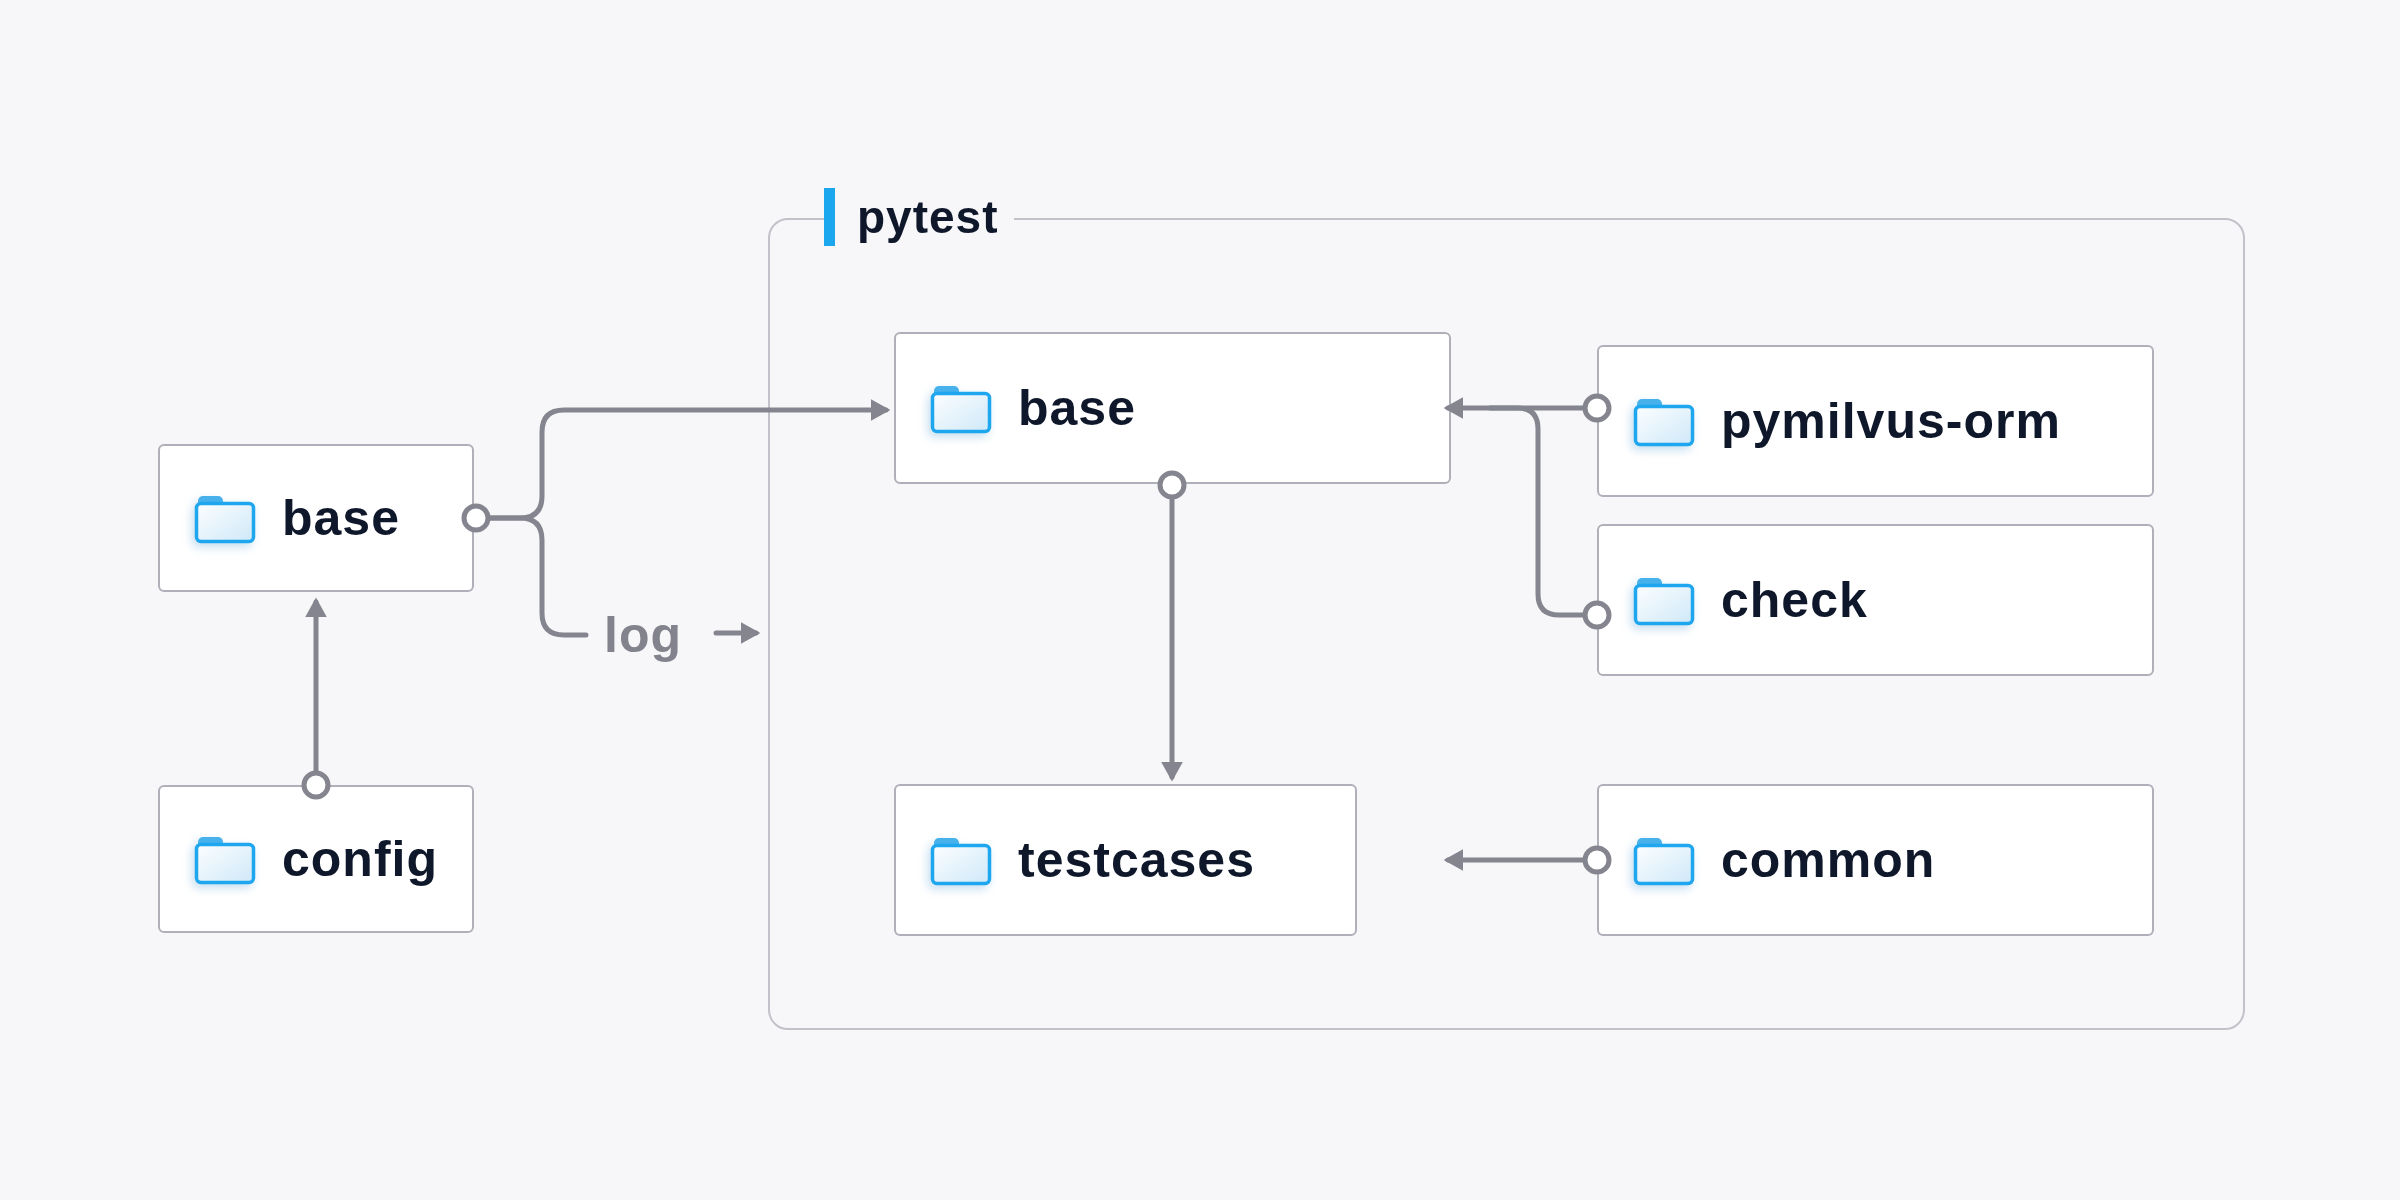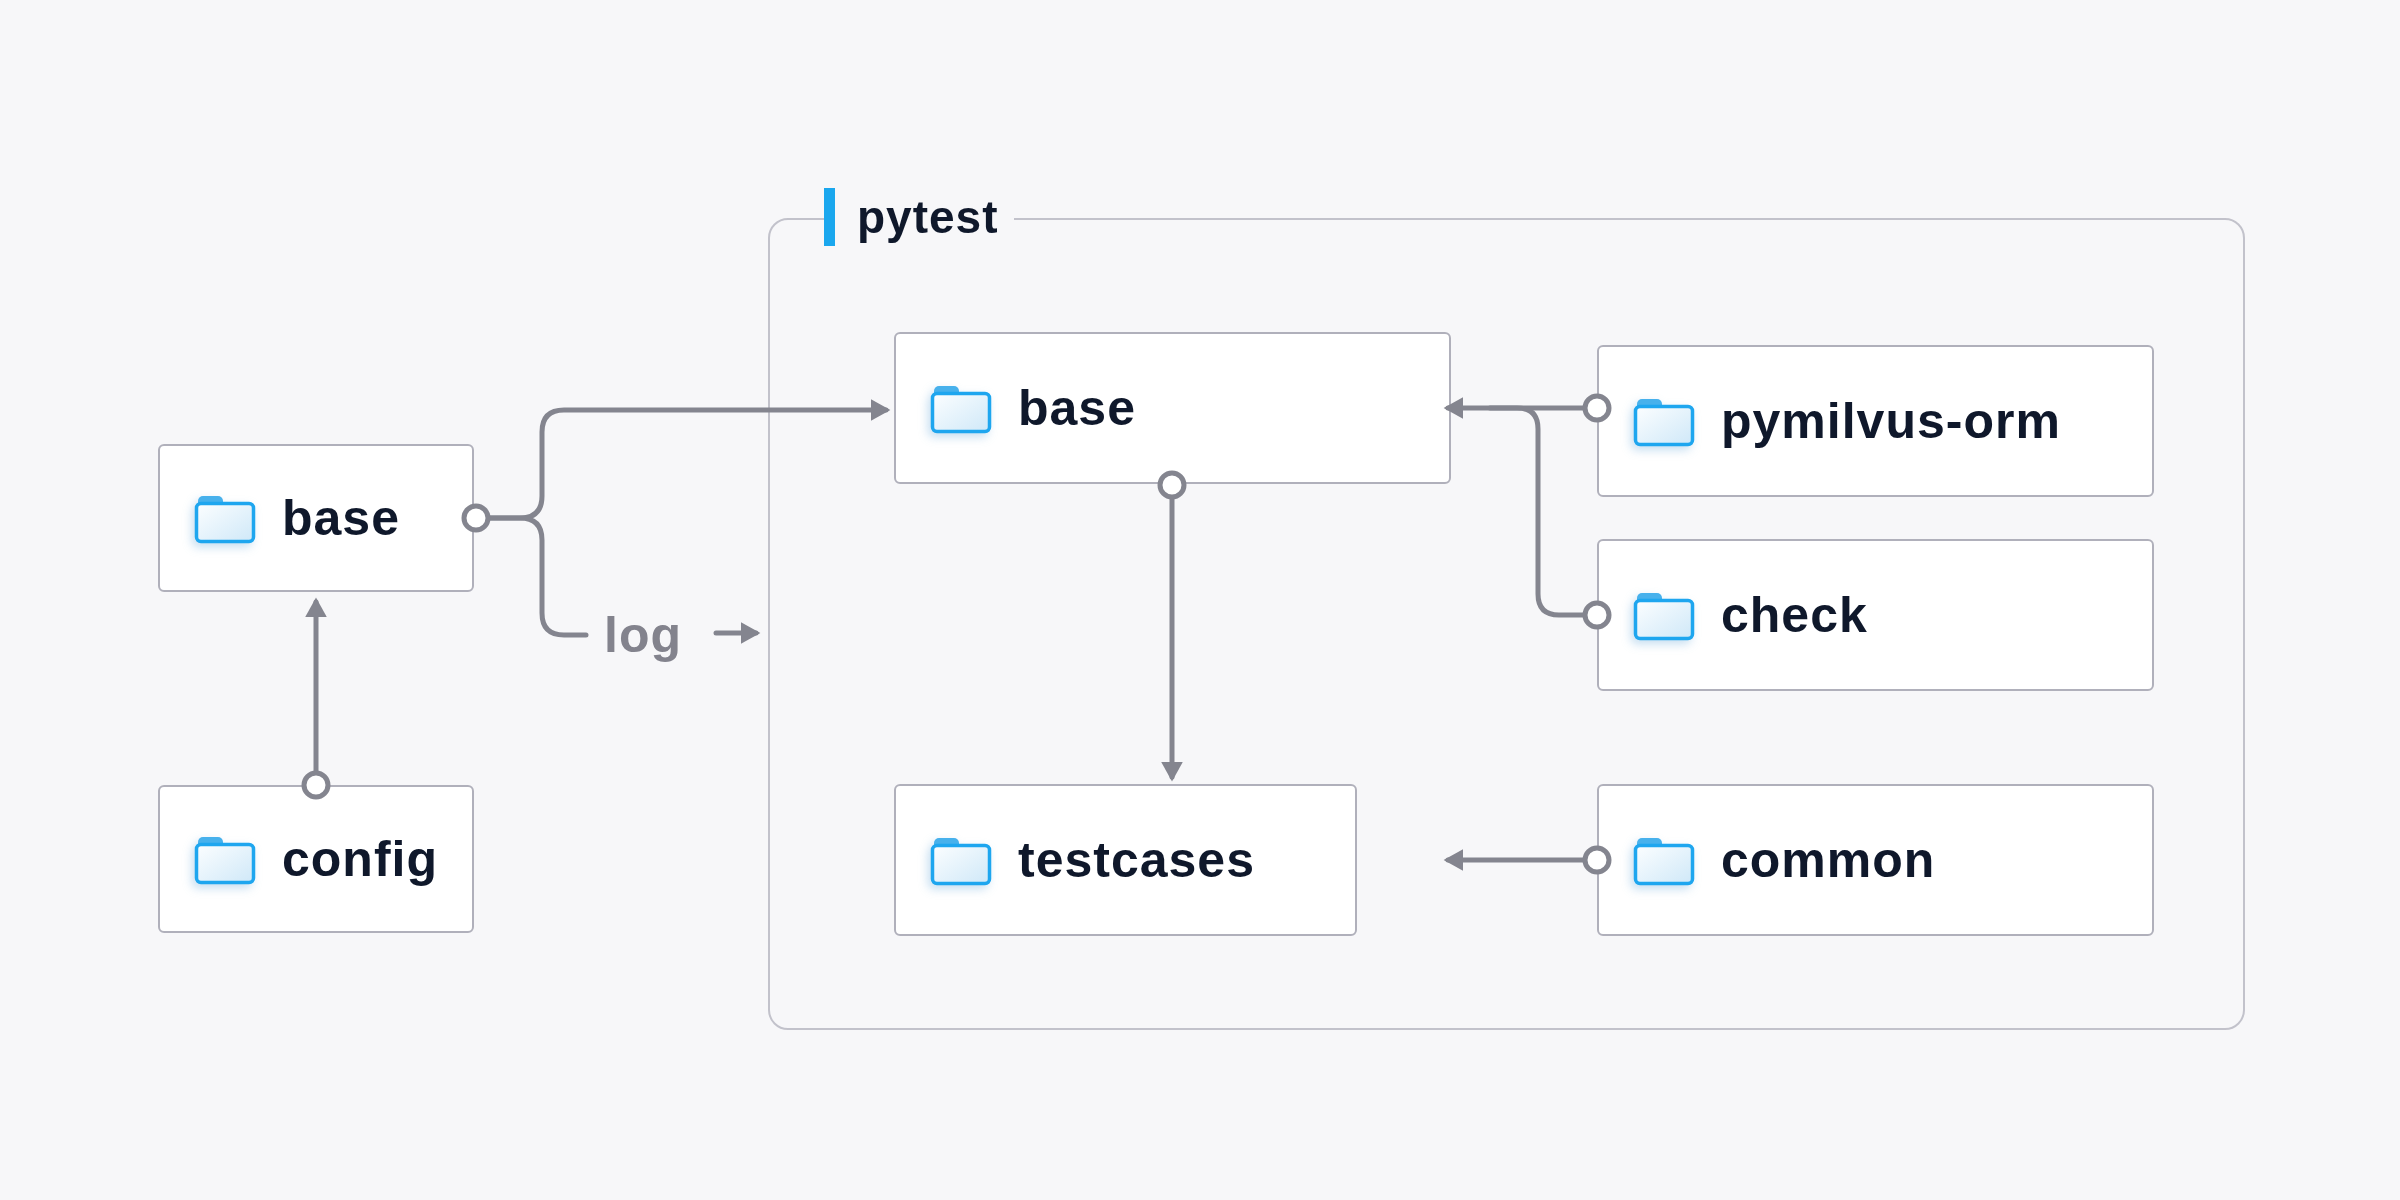--- a/index.html
+++ b/index.html
@@ -52,21 +52,21 @@
   }
   .folder{
     width:62px;height:52px;flex:0 0 auto;
     filter:drop-shadow(-3px 4px 5px rgba(70,150,210,0.30));
   }
 
   .n-utils    {left:158px; top:444px; width:316px; height:148px;}
   .n-config   {left:158px; top:785px; width:316px; height:148px;}
   .n-base     {left:894px; top:332px; width:557px; height:152px;}
   .n-pymilvus {left:1597px;top:329px; width:557px; height:152px;margin-top:16px;}
-  .n-check    {left:1597px;top:539px; width:557px; height:152px;align-items:center;}
+  .n-check    {left:1597px;top:524px; width:557px; height:152px;align-items:center;}
   .n-testcases{left:894px; top:784px; width:463px; height:152px;}
   .n-common   {left:1597px;top:784px; width:557px; height:152px;}
 
   
   .edge-label-log{
     position:absolute;left:604px;top:606px;
     font-size:50px;font-weight:600;color:var(--muted-text);letter-spacing:1px;
   }
 
   

